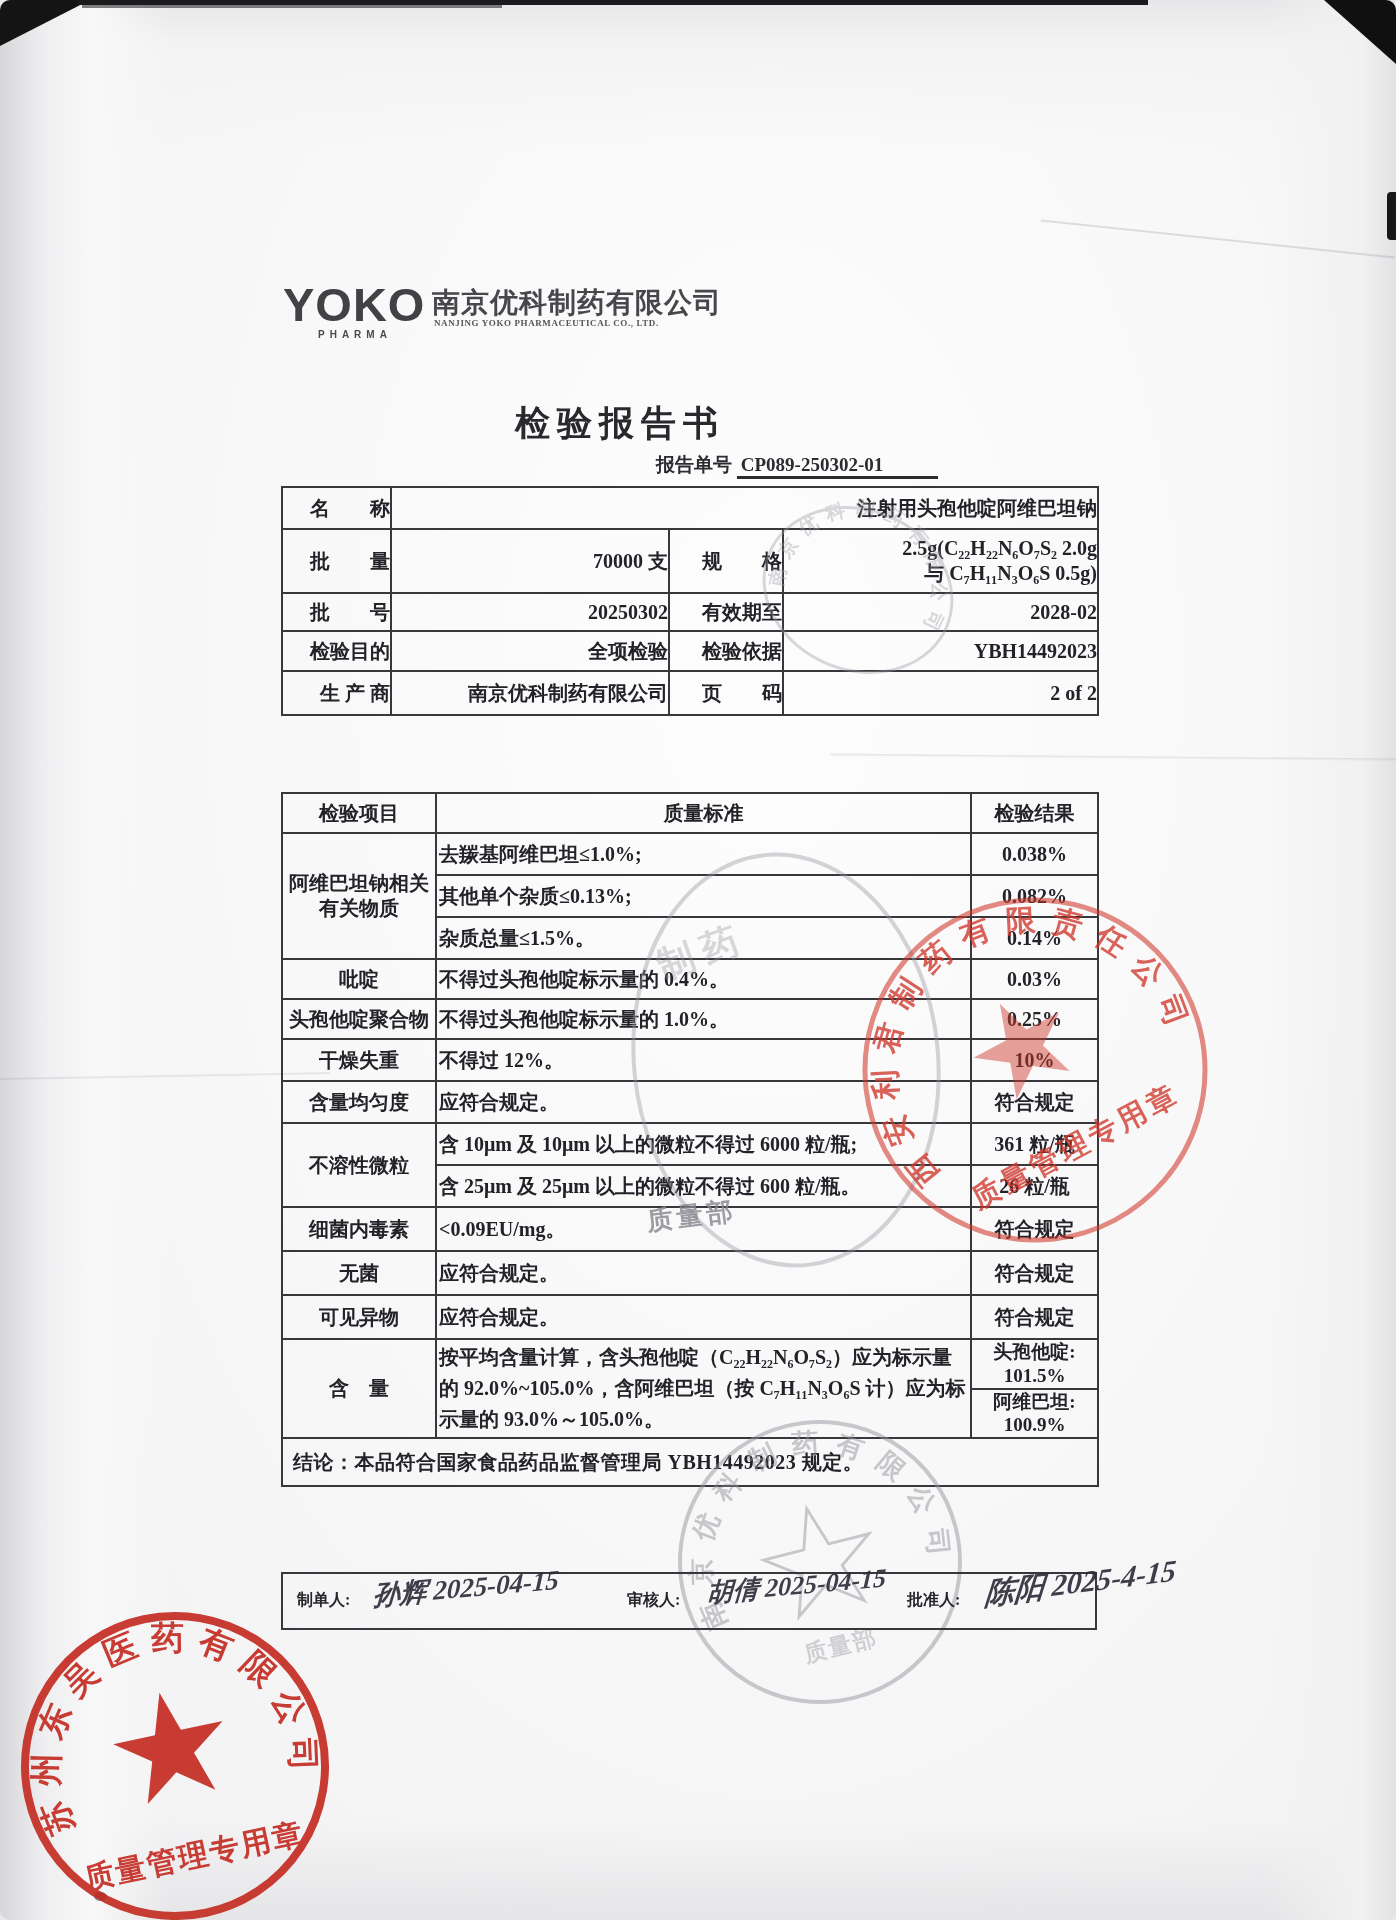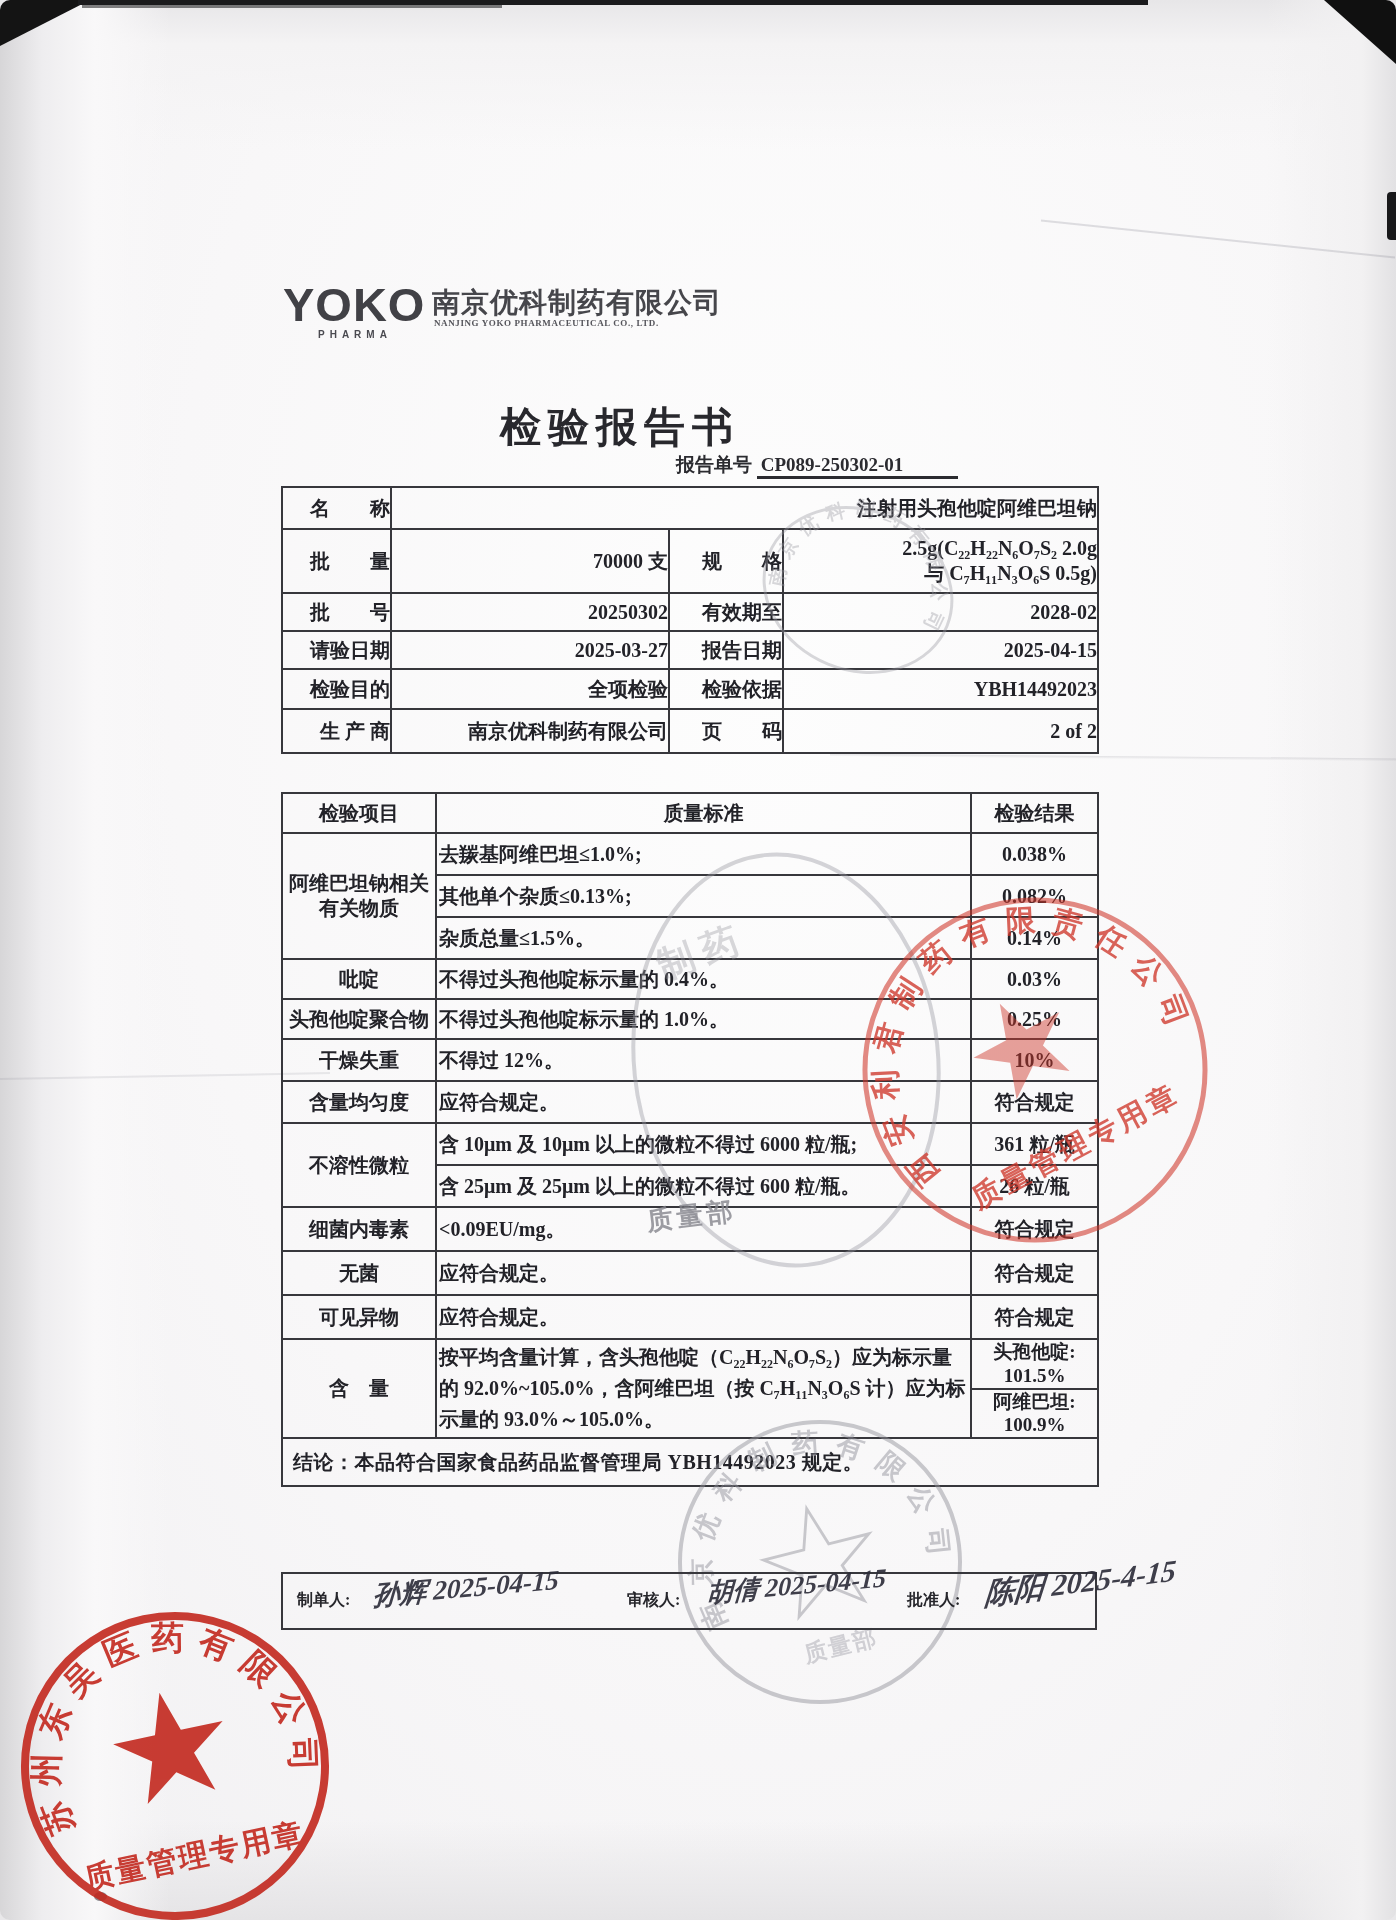--- a/index.html
+++ b/index.html
@@ -26,22 +26,22 @@
 
   
   .logo-brand{position:absolute;left:283px;top:281px;font-family:"Liberation Sans","DejaVu Sans",sans-serif;
     font-size:47px;font-weight:bold;letter-spacing:1px;color:#414146;line-height:1}
   .logo-sub{position:absolute;left:318px;top:329px;font-family:"Liberation Sans","DejaVu Sans",sans-serif;
     font-size:10px;font-weight:bold;letter-spacing:5px;color:#4a4a50}
   .logo-cn{position:absolute;left:432px;top:284px;font-size:28px;font-weight:bold;letter-spacing:1px;color:#46464b}
   .logo-en{position:absolute;left:434px;top:318px;font-family:Liberation Serif, serif;
     font-size:9px;font-weight:bold;letter-spacing:.6px;color:#55555b}
   .doc-title{position:absolute;left:430px;top:400px;width:380px;text-align:center;
-    font-size:41px;font-weight:bold;letter-spacing:7px;color:#28282d}
-  .report-no{position:absolute;left:676px;top:452px;font-size:19px;font-weight:bold;color:#2b2b30;white-space:nowrap}
+    font-size:35px;font-weight:bold;letter-spacing:7px;color:#28282d}
+  .report-no{position:absolute;left:656px;top:452px;font-size:19px;font-weight:bold;color:#2b2b30;white-space:nowrap}
   .report-no .num{border-bottom:3px solid #2b2b30;padding:0 55px 1px 4px}
 
   
   table{border-collapse:collapse;table-layout:fixed;position:absolute;left:281px}
   td{border:2px solid #37373c;font-weight:bold;color:#222228;vertical-align:middle;overflow:hidden}
   .t1{top:486px;width:816px}
   .t1 td{font-size:20px;text-align:right}
   .t2{top:792px;width:816px}
   .t2 td{font-size:20px;text-align:center}
   .t2 td.std{text-align:left;padding:2px 2px}
@@ -100,26 +100,20 @@
       <td>规　　格</td>
       <td class="p">2.5g(C₂₂H₂₂N₆O₇S₂ 2.0g
 与 C₇H₁₁N₃O₆S 0.5g)</td>
     </tr>
     <tr style="height:38px">
       <td>批　　号</td>
       <td>20250302</td>
       <td>有效期至</td>
       <td>2028-02</td>
     </tr>
-    <tr style="height:38px">
-      <td>请验日期</td>
-      <td>2025-03-27</td>
-      <td>报告日期</td>
-      <td>2025-04-15</td>
-    </tr>
     <tr style="height:40px">
       <td>检验目的</td>
       <td>全项检验</td>
       <td>检验依据</td>
       <td>YBH14492023</td>
     </tr>
     <tr style="height:44px">
       <td>生 产 商</td>
       <td>南京优科制药有限公司</td>
       <td>页　　码</td>

